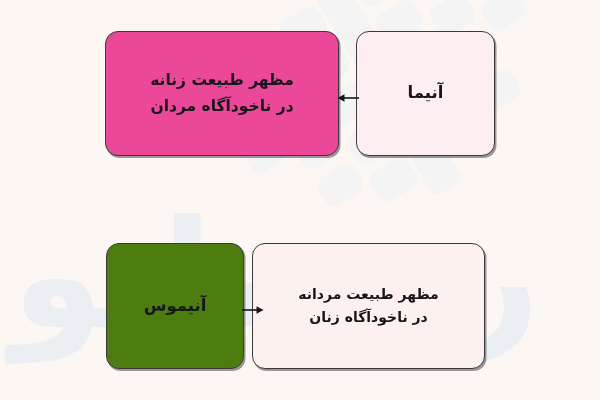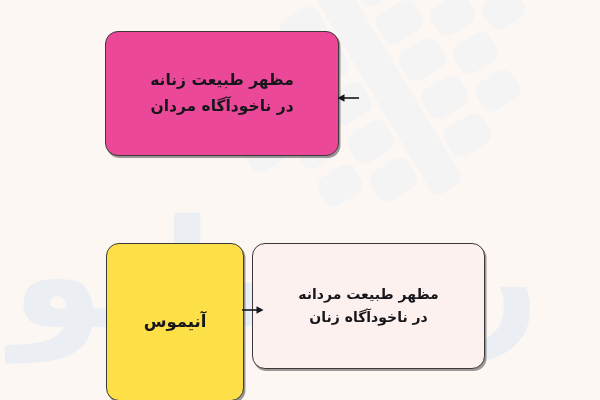--- a/index.html
+++ b/index.html
@@ -93,22 +93,22 @@
     height: 125px;
     background: #fdeef1;
     font-size: 16.5px;
   }
 
   
   #node-animus {
     left: 106px;
     top: 243px;
     width: 138px;
-    height: 158px;
-    background: #fde047;
+    height: 126px;
+    background: #4d7c0f;
     font-size: 16.5px;
   }
 
   
   #node-masculine-desc {
     left: 252px;
     top: 243px;
     width: 233px;
     height: 126px;
     background: #fdf1f0;
@@ -168,20 +168,23 @@
       </g>
     </svg>
     <div class="wm-text">روزیاتو</div>
   </div>
 
   <div class="node" id="node-feminine-desc">
     <span class="node-text">مظهر طبیعت زنانه
 در ناخودآگاه مردان</span>
   </div>
 
+  <div class="node" id="node-anima">
+    <span class="node-text">آنیما</span>
+  </div>
 
   <div class="node" id="node-animus">
     <span class="node-text">آنیموس</span>
   </div>
 
   <div class="node" id="node-masculine-desc">
     <span class="node-text">مظهر طبیعت مردانه
 در ناخودآگاه زنان</span>
   </div>
 

